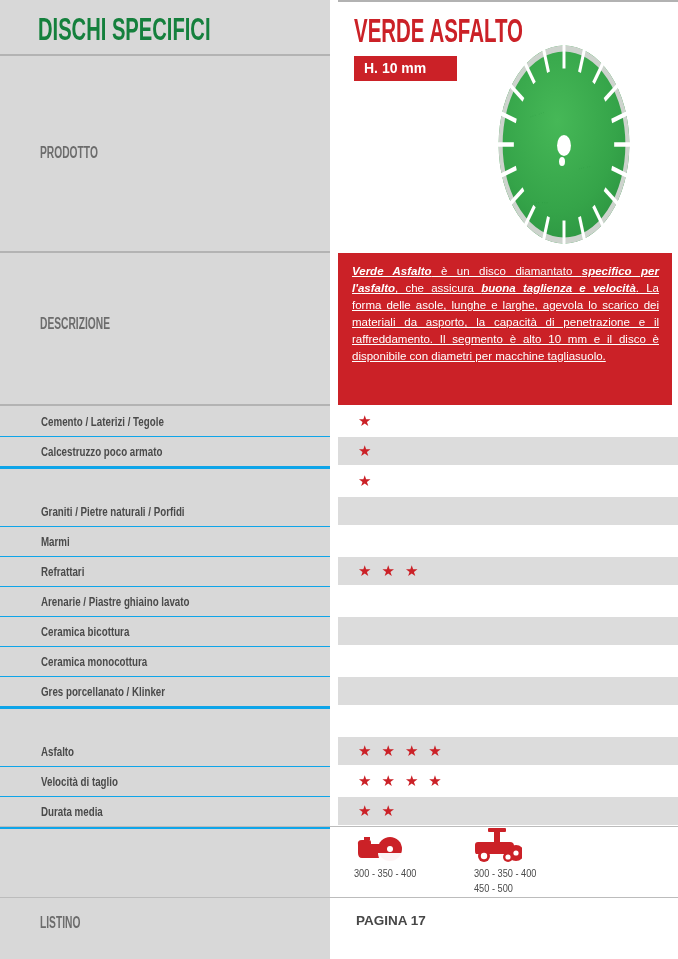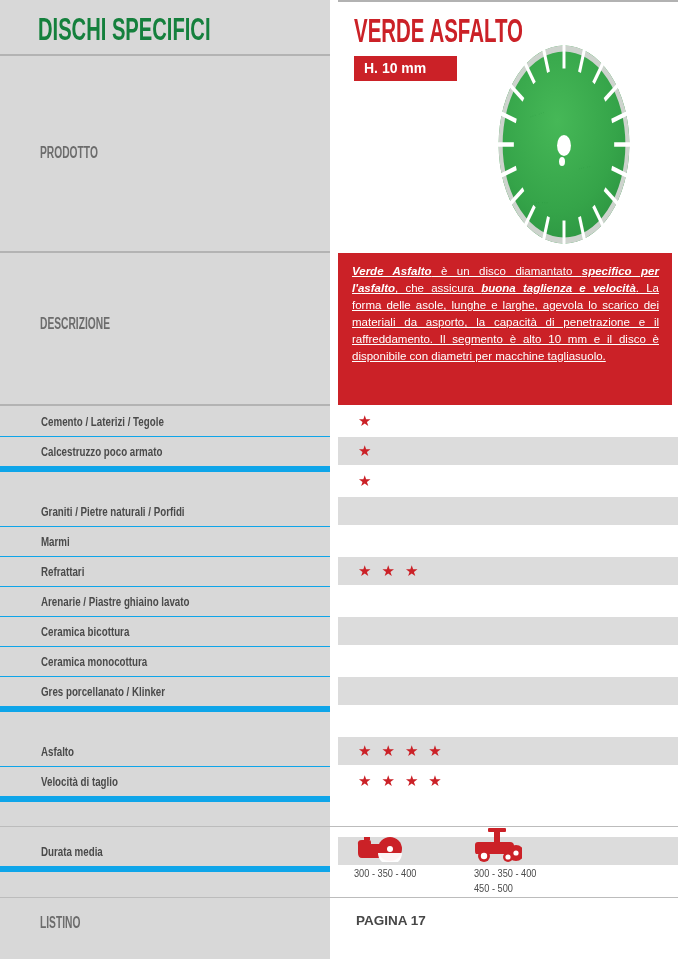--- a/index.html
+++ b/index.html
@@ -30,21 +30,21 @@
   .badge{position:absolute;left:354px;top:56px;width:103px;height:25px;background:#cb2127;}
   .badge span{display:block;padding-left:10px;font-size:14px;font-weight:bold;color:#ffffff;line-height:25px;}
 
   .disc{position:absolute;left:498px;top:44px;width:132px;height:201px;}
 
   .desc-box{position:absolute;left:338px;top:253px;width:334px;height:152px;background:#cb2127;box-sizing:border-box;padding:10px 13px 0 14px;}
   .desc-box p{margin:0;font-size:11.5px;line-height:17px;color:#ffffff;text-align:justify;text-decoration:underline;}
   .desc-box .em{font-weight:bold;font-style:italic;}
 
   .row{position:absolute;left:0;width:678px;height:30px;}
-  .row .lbl-cell{position:absolute;left:0;top:0;width:330px;height:29px;background:#d8d8d8;border-bottom:6px solid #0ea5e9;}
+  .row .lbl-cell{position:absolute;left:0;top:0;width:330px;height:29px;background:#d8d8d8;border-bottom:3px solid #0ea5e9;}
   .row .lbl{display:inline-block;margin-left:41px;font-size:13px;font-weight:bold;color:#4a4a4a;line-height:29px;transform:scaleX(0.75);transform-origin:0 50%;white-space:nowrap;}
   .row .star-cell{position:absolute;left:338px;top:0;width:340px;height:28px;}
   .row .star-cell.odd{background:#ffffff;}
   .row .star-cell.even{background:#dcdcdc;}
   .row .stars{display:block;padding-left:20px;font-size:15px;letter-spacing:10px;line-height:28px;color:#cb2127;}
 
   .diam-icon1{position:absolute;left:356px;top:836px;width:48px;height:26px;}
   .diam-icon2{position:absolute;left:472px;top:827px;width:50px;height:36px;}
   .diam-text{position:absolute;font-size:11.5px;font-weight:normal;color:#4a4a4a;line-height:14.5px;}
   .diam-text .cond{transform:scaleX(0.80);}
@@ -192,21 +192,21 @@
         <div class="star-cell even">
           <span class="stars" style="color: rgb(203, 33, 39);">★★★★</span>
         </div>
       </div>
       <div class="row" style="top: 767px;">
         <div class="lbl-cell"><span class="lbl">Velocità di taglio</span></div>
         <div class="star-cell odd">
           <span class="stars" style="color: rgb(203, 33, 39);">★★★★</span>
         </div>
       </div>
-      <div class="row" style="top: 837px;">
+      <div class="row" style="top: 797px;">
         <div class="lbl-cell"><span class="lbl">Durata media</span></div>
         <div class="star-cell even">
           <span class="stars" style="color: rgb(203, 33, 39);">★★</span>
         </div>
       </div>
     </div>
 
   <div class="sep-full" style="top:826px"></div>
 
 

